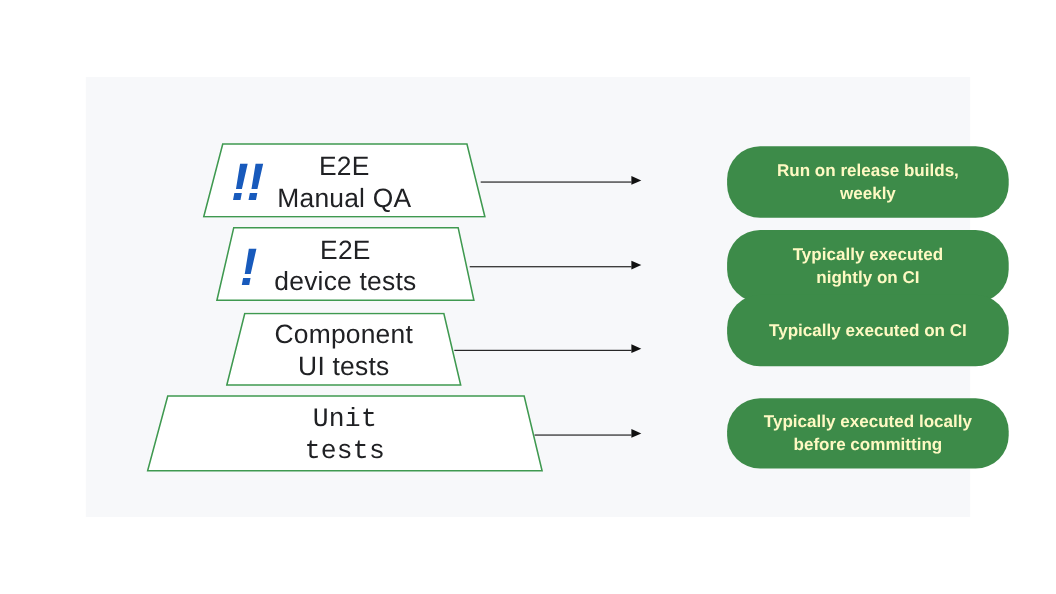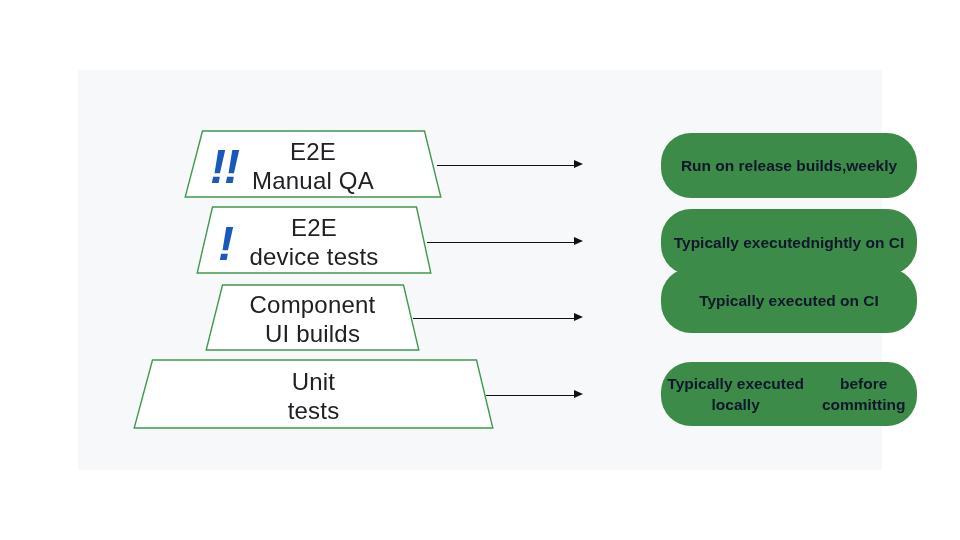--- a/index.html
+++ b/index.html
@@ -69,23 +69,23 @@
     border-top: 4.5px solid transparent;
     border-bottom: 4.5px solid transparent;
   }
   .callout {
     position: absolute;
     left: 583px;
     width: 256px;
     height: 65px;
     background: #3d8b49;
     border-radius: 30px;
-    color: #0f172a;
+    color: #fef9c3;
     display: flex;
-    flex-direction: row;
+    flex-direction: column;
     align-items: center;
     justify-content: center;
     text-align: center;
     font-size: 15.5px;
     font-weight: bold;
     line-height: 21px;
   }
 </style>
 </head>
 <body>
@@ -124,37 +124,37 @@
       <div>Typically executed</div>
       <div>nightly on CI</div>
     </div>
 
     <div class="trapezoid" style="left:127px; top:214px; width:215px; height:67px;">
       <svg width="215" height="67">
         <polygon points="17.5,1 198.5,1 213.8,66 1.2,66" fill="#ffffff" stroke="#3f9950" stroke-width="1.4"></polygon>
       </svg>
       <div class="level-label" style="top:6px;">
         <div>Component</div>
-        <div>UI builds</div>
+        <div>UI tests</div>
       </div>
     </div>
     <div class="arrow" style="left:335px; top:247.5px; width:161px;"></div>
     <div class="callout" style="top:198px;">
       <div>Typically executed on CI</div>
     </div>
 
-    <div class="trapezoid" style="left:55px; top:289px; width:361px; height:66px;">
+    <div class="trapezoid" style="left:55px; top:289px; width:361px; height:66px;font-family:Liberation Mono, monospace;">
       <svg width="361" height="70">
         <polygon points="19.5,1 343.5,1 359.8,69 1.2,69" fill="#ffffff" stroke="#3f9950" stroke-width="1.4"></polygon>
       </svg>
       <div class="level-label" style="top:8px;">
         <div>Unit</div>
         <div>tests</div>
       </div>
     </div>
     <div class="arrow" style="left:408px; top:324.5px; width:88px;"></div>
-    <div class="callout" style="top:292px; height:64px;justify-content:space-between;">
+    <div class="callout" style="top:292px; height:64px;">
       <div>Typically executed locally</div>
       <div>before committing</div>
     </div>
 
   </div>
 </div>
 
 </body></html>

